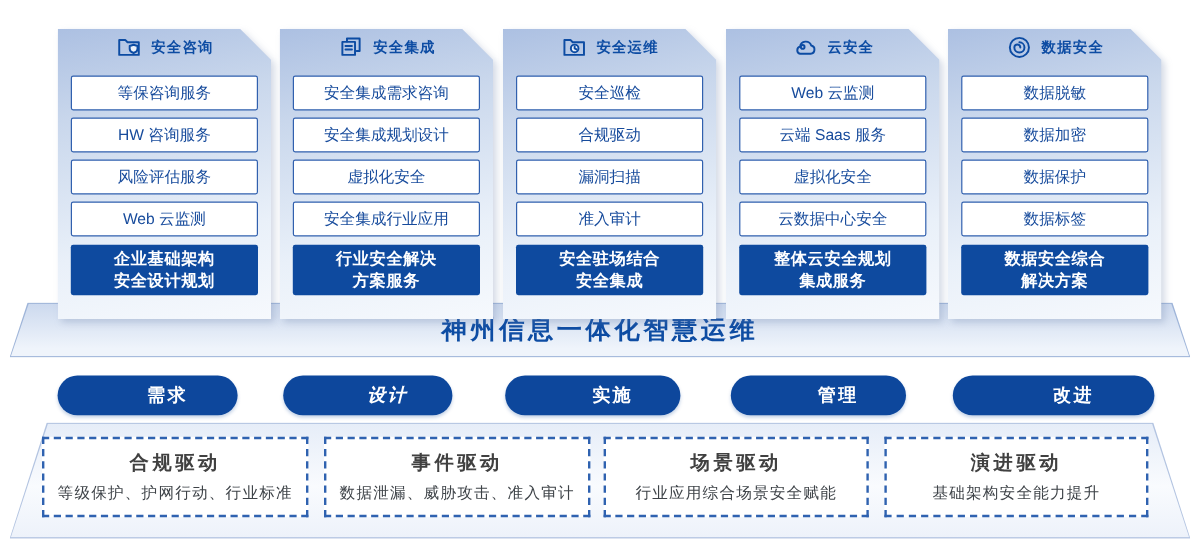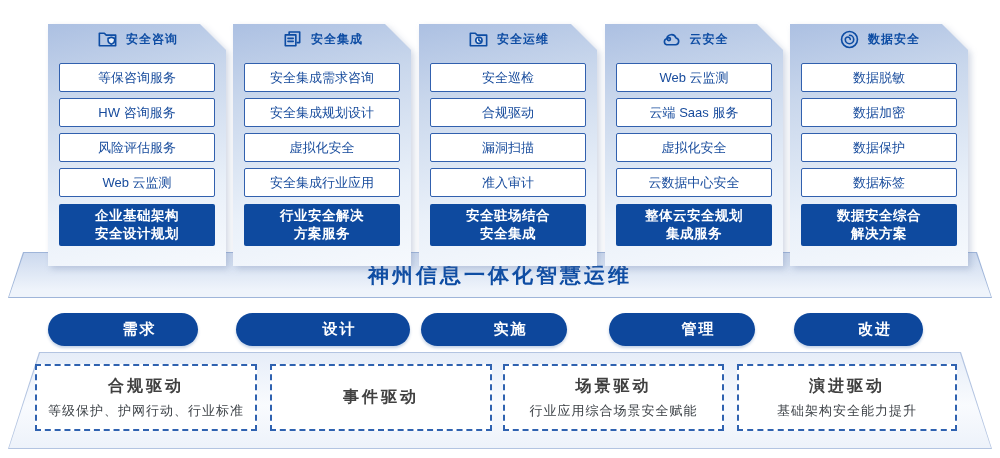--- a/index.html
+++ b/index.html
@@ -179,31 +179,32 @@
       <div class="svc">数据保护</div>
       <div class="svc">数据标签</div>
       <div class="cta">
         <span>数据安全综合</span>
         <span>解决方案</span>
       </div>
     </div>
   </div>
 
   <div class="pill" style="left:48px;  width:150px;">需求</div>
-  <div class="pill" style="left:236px; width:174px;">设计</div>
+  <div class="pill" style="left:236px; width:141px;font-style:italic;">设计</div>
   <div class="pill" style="left:421px; width:146px;">实施</div>
   <div class="pill" style="left:609px; width:146px;">管理</div>
-  <div class="pill" style="left:794px; width:129px;">改进</div>
+  <div class="pill" style="left:794px; width:168px;">改进</div>
 
   <div class="driver" style="left:35px; width:222px;">
     <div class="driver-title">合规驱动</div>
     <div class="driver-desc">等级保护、护网行动、行业标准</div>
   </div>
   <div class="driver" style="left:270px; width:222px;">
     <div class="driver-title">事件驱动</div>
+    <div class="driver-desc">数据泄漏、威胁攻击、准入审计</div>
   </div>
   <div class="driver" style="left:503px; width:221px;">
     <div class="driver-title">场景驱动</div>
     <div class="driver-desc">行业应用综合场景安全赋能</div>
   </div>
   <div class="driver" style="left:737px; width:220px;">
     <div class="driver-title">演进驱动</div>
     <div class="driver-desc">基础架构安全能力提升</div>
   </div>
 

